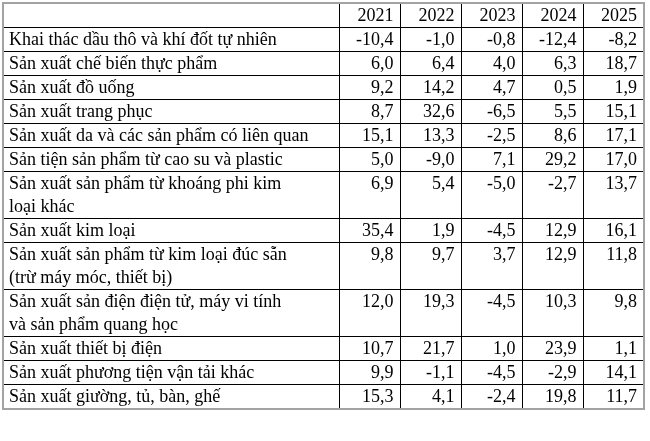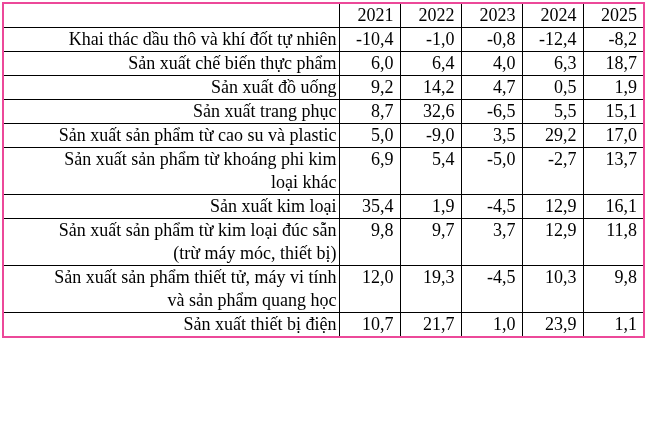--- a/index.html
+++ b/index.html
@@ -11,37 +11,37 @@
     height: 441px;
     background: #ffffff;
     color: #000000;
     font-family: "Liberation Serif", serif;
     overflow: hidden;
   }
   table.data-table {
     border-collapse: collapse;
     table-layout: fixed;
     margin: 2px 0 0 2px;
-    border: 2px solid #ec4899;
+    border: 2px solid #a3a3a3;
   }
   col.c-label { width: 336px; }
   col.c-year  { width: 61px; }
   th, td {
     border: 1px solid #000000;
     font-size: 18px;
     line-height: 23px;
     font-weight: normal;
     vertical-align: top;
     padding: 0;
     height: 23px;
     overflow: hidden;
   }
   .label-cell {
-    text-align: right;
-    padding-left: 17px;
+    text-align: left;
+    padding-left: 5px;
     padding-right: 2px;
     white-space: pre-line;
   }
   .num-cell {
     text-align: right;
     padding-right: 6px;
   }
 </style>
 </head>
 <body>
@@ -95,26 +95,34 @@
 
   <tr>
     <td class="label-cell">Sản xuất trang phục</td>
     <td class="num-cell">8,7</td>
     <td class="num-cell">32,6</td>
     <td class="num-cell">-6,5</td>
     <td class="num-cell">5,5</td>
     <td class="num-cell">15,1</td>
   </tr>
 
+  <tr>
+    <td class="label-cell">Sản xuất da và các sản phẩm có liên quan</td>
+    <td class="num-cell">15,1</td>
+    <td class="num-cell">13,3</td>
+    <td class="num-cell">-2,5</td>
+    <td class="num-cell">8,6</td>
+    <td class="num-cell">17,1</td>
+  </tr>
 
   <tr>
-    <td class="label-cell">Sản xuất sản phẩm từ cao su và plastic</td>
+    <td class="label-cell">Sản tiện sản phẩm từ cao su và plastic</td>
     <td class="num-cell">5,0</td>
     <td class="num-cell">-9,0</td>
-    <td class="num-cell">3,5</td>
+    <td class="num-cell">7,1</td>
     <td class="num-cell">29,2</td>
     <td class="num-cell">17,0</td>
   </tr>
 
   <tr>
     <td class="label-cell">Sản xuất sản phẩm từ khoáng phi kim
 loại khác</td>
     <td class="num-cell">6,9</td>
     <td class="num-cell">5,4</td>
     <td class="num-cell">-5,0</td>
@@ -135,34 +143,50 @@
     <td class="label-cell">Sản xuất sản phẩm từ kim loại đúc sẵn
 (trừ máy móc, thiết bị)</td>
     <td class="num-cell">9,8</td>
     <td class="num-cell">9,7</td>
     <td class="num-cell">3,7</td>
     <td class="num-cell">12,9</td>
     <td class="num-cell">11,8</td>
   </tr>
 
   <tr>
-    <td class="label-cell">Sản xuất sản phẩm thiết tử, máy vi tính
+    <td class="label-cell">Sản xuất sản điện điện tử, máy vi tính
 và sản phẩm quang học</td>
     <td class="num-cell">12,0</td>
     <td class="num-cell">19,3</td>
     <td class="num-cell">-4,5</td>
     <td class="num-cell">10,3</td>
     <td class="num-cell">9,8</td>
   </tr>
 
   <tr>
     <td class="label-cell">Sản xuất thiết bị điện</td>
     <td class="num-cell">10,7</td>
     <td class="num-cell">21,7</td>
     <td class="num-cell">1,0</td>
     <td class="num-cell">23,9</td>
     <td class="num-cell">1,1</td>
   </tr>
 
 
+  <tr>
+    <td class="label-cell">Sản xuất phương tiện vận tải khác</td>
+    <td class="num-cell">9,9</td>
+    <td class="num-cell">-1,1</td>
+    <td class="num-cell">-4,5</td>
+    <td class="num-cell">-2,9</td>
+    <td class="num-cell">14,1</td>
+  </tr>
 
+  <tr>
+    <td class="label-cell">Sản xuất giường, tủ, bàn, ghế</td>
+    <td class="num-cell">15,3</td>
+    <td class="num-cell">4,1</td>
+    <td class="num-cell">-2,4</td>
+    <td class="num-cell">19,8</td>
+    <td class="num-cell">11,7</td>
+  </tr>
 </tbody>
 </table>
 
 </body></html>

